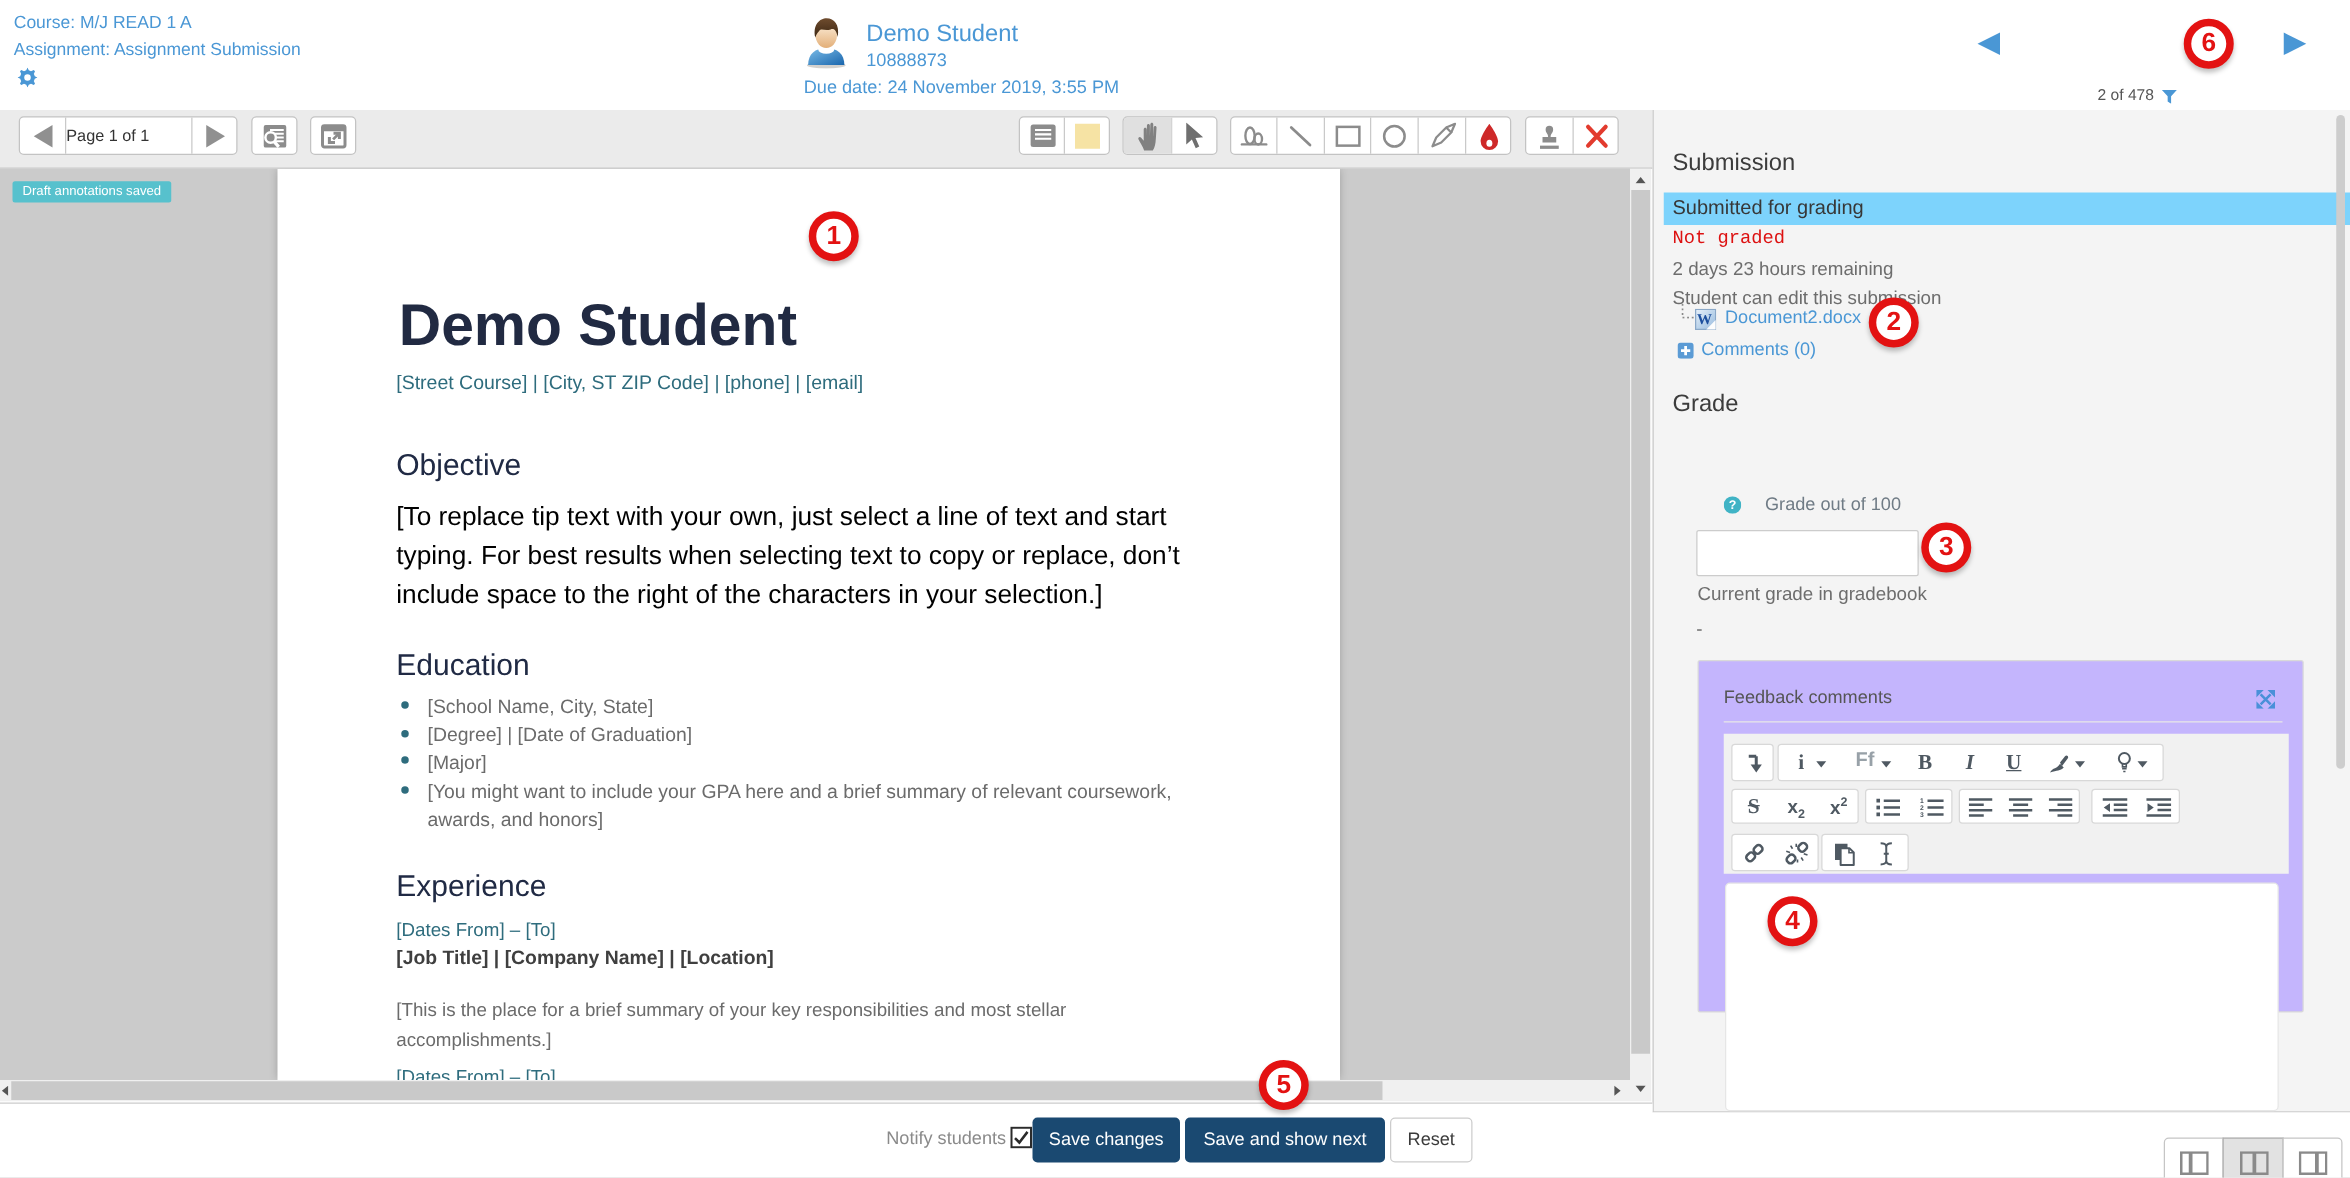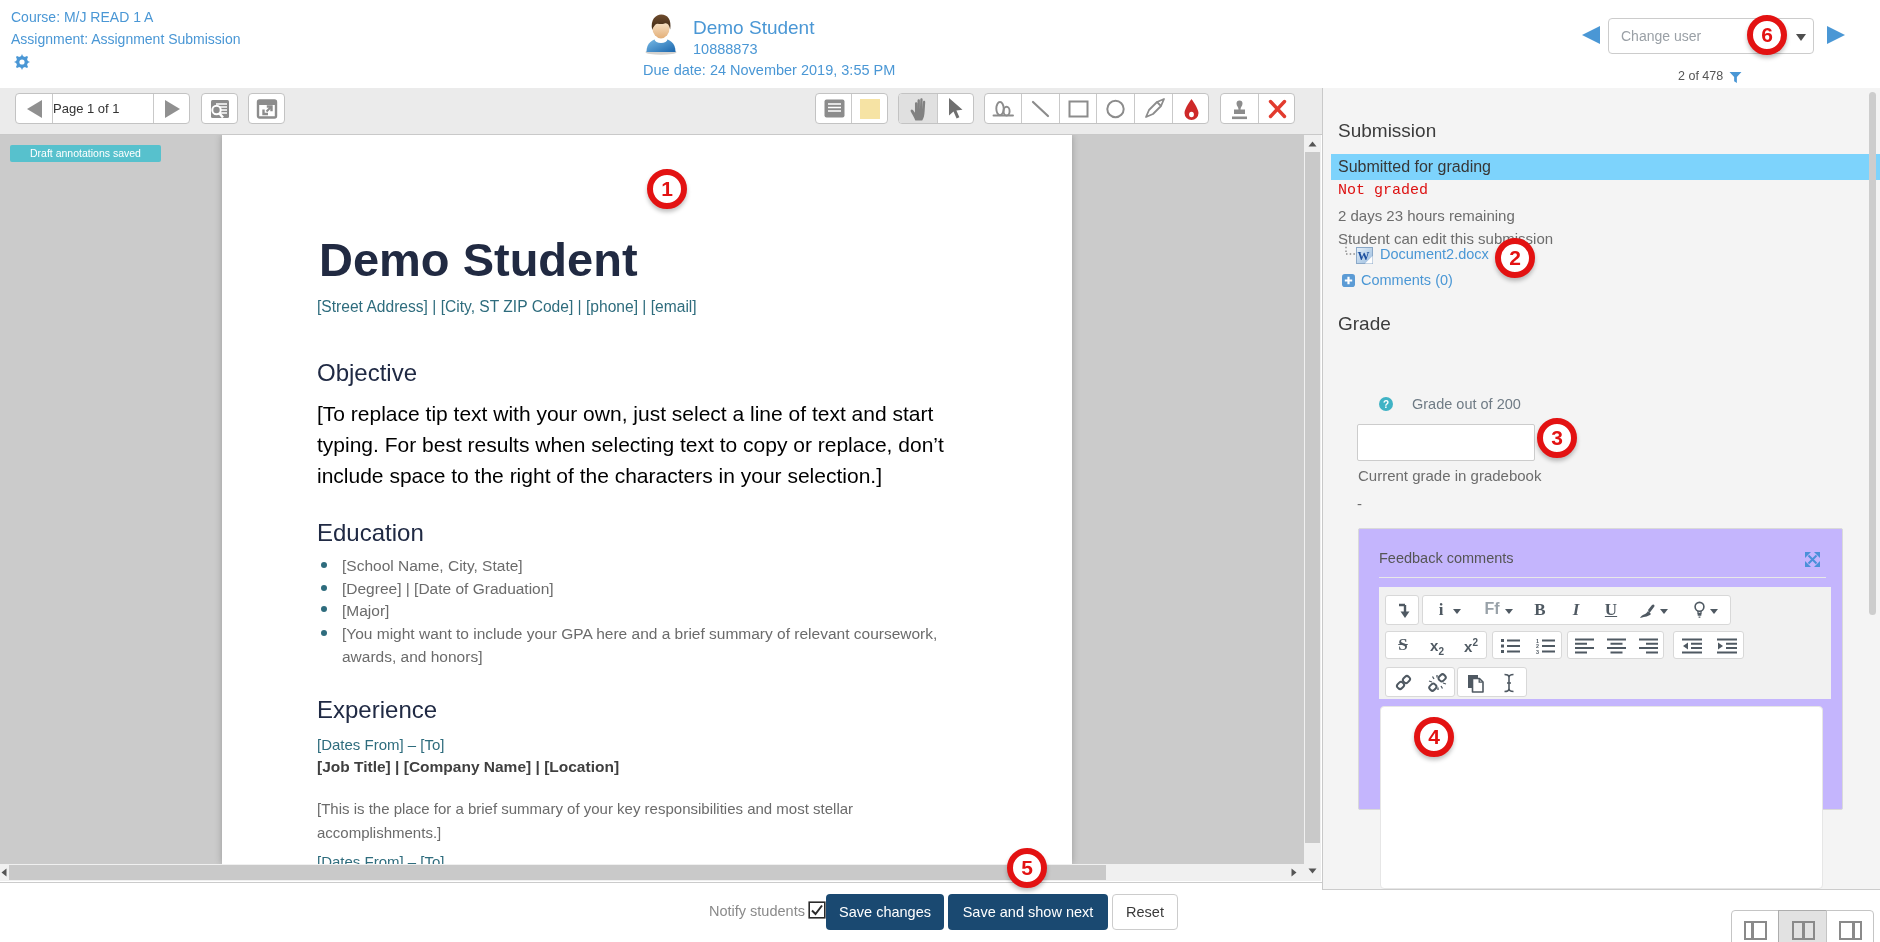--- a/index.html
+++ b/index.html
@@ -10,21 +10,21 @@
   
   #header { left:0; top:0; width:1880px; height:88px; background:#fff; }
   
   #toolbar { left:0; top:88px; width:1322px; height:47px; background:#ebebeb; border-bottom:1px solid #c9c9c9; }
   .tbtn { position:absolute; top:5px; height:31px; background:#fff; border:1px solid #c3c3c3; border-radius:4px; }
   .tcell { position:absolute; top:0; height:29px; border-right:1px solid #c9c9c9; }
   .tcell:last-child { border-right:none; }
   
   #docarea { left:0; top:135px; width:1304px; height:729px; background:#cbcbcb; overflow:hidden; }
   #page { position:absolute; left:222px; top:0; width:850px; height:729px; background:#fff; box-shadow:0 0 7px rgba(0,0,0,0.25); }
-  #badge { left:10px; top:10px; background:#57c1cd; color:#fff; font-size:10.5px; padding:2px 20px 3px; border-radius:2px; }
+  #badge { left:10px; top:10px; background:#57c1cd; color:#fff; font-size:10.5px; padding:2px 8px 3px; border-radius:2px; }
   
   .sbtrack { position:absolute; background:#f0f0f0; }
   .sbthumb { position:absolute; background:#c9c9c9; }
   
   #panel { left:1322px; top:88px; width:558px; height:802px; background:#f4f4f4; border-left:1px solid #c9c9c9; border-bottom:1px solid #ccc; }
   
   #bottombar { left:0; top:882px; width:1322px; height:60px; background:#fff; border-top:1px solid #cbcbcb; }
   .navybtn { position:absolute; background:#1a4971; color:#fff; font-size:14.5px; text-align:center; line-height:36px; border-radius:4px; height:36px; }
   
   .bdot { display:inline-block; width:6px; height:6px; border-radius:50%; background:#2e6c7d; margin-left:-21px; margin-right:15px; vertical-align:3px; }
@@ -65,24 +65,20 @@
     <path d="M2.5,40 C2.5,31 8,26.5 17,26.5 C26,26.5 31.5,31 31.5,40 Z" fill="url(#avB)"></path>
     <ellipse cx="17" cy="27.6" rx="6.4" ry="3.4" fill="#fff"></ellipse>
     <ellipse cx="17" cy="16" rx="8.6" ry="10.4" fill="url(#avF)"></ellipse>
     <path d="M8.2,18 C6,7.5 12,2.5 17.2,2.5 C23.5,2.5 27.8,7.5 26.2,17.5 C25,12.5 23.5,10.5 20.5,11.5 C16.5,13 13,10.5 11.5,12.5 C10,14 9,15.5 8.2,18 Z" fill="url(#avH)"></path>
   </svg>
   <div class="abs blue" style="left:693px; top:17px; font-size:19px;">Demo Student</div>
   <div class="abs blue" style="left:693px; top:41px; font-size:14.5px;">10888873</div>
   <div class="abs blue" style="left:643px; top:62px; font-size:14.5px;">Due date: 24 November 2019, 3:55 PM</div>
 
   <div class="abs" style="left:1582px; top:26px; width:0; height:0; border-right:18px solid #4a97d5; border-top:9.5px solid transparent; border-bottom:9.5px solid transparent;"></div>
-  <div class="abs" style="left:1608px; top:18px; width:206px; height:36px; background:#fff; border:1px solid #ccc; border-radius:4px;">
-    <span class="abs" style="left:12px; top:9px; font-size:14px; color:#9aa0a6;">Change user</span>
-    <div class="abs" style="left:187px; top:15px; width:0; height:0; border-top:7.5px solid #4e4e4e; border-left:5.5px solid transparent; border-right:5.5px solid transparent;"></div>
-  </div>
   <div class="abs" style="left:1827px; top:26px; width:0; height:0; border-left:18px solid #4a97d5; border-top:9.5px solid transparent; border-bottom:9.5px solid transparent;"></div>
   <div class="abs" style="left:1678px; top:69px; font-size:12.5px; color:#555;">2 of 478</div>
   <svg class="abs" style="left:1729px; top:72px;" width="13" height="11" viewBox="0 0 13 12">
     <path fill="#4a97d5" d="M0,0 L13,0 L8,5.5 L8,12 L5,10 L5,5.5 Z"></path>
   </svg>
 </div>
 <div class="abs" id="toolbar">
 
   <div class="tbtn" style="left:15px; width:175px;">
     <div class="tcell" style="left:0; width:37px;">
@@ -185,21 +181,21 @@
     <div class="tcell" style="left:38px; width:37px; border-right:none;">
       <svg class="abs" style="left:8px; top:5px;" width="21" height="20" viewBox="0 0 21 20">
         <path d="M3.5 2.5 L17.5 17.5 M17.5 2.5 L3.5 17.5" stroke="#e23b2e" stroke-width="3.4" stroke-linecap="round"></path>
       </svg>
     </div>
   </div>
 </div>
 <div class="abs" id="docarea">
   <div id="page">
     <div class="abs" style="left:97px; top:97px; font-size:47px; font-weight:bold; color:#212a42;">Demo Student</div>
-    <div class="abs" style="left:95px; top:163px; font-size:15.6px; color:#2e6c7d;">[Street Address] | [City, ST ZIP Code] | [phone] | [email]</div>
+    <div class="abs" style="left:95px; top:163px; font-size:15.6px; color:#2e6c7d;">[Street Course] | [City, ST ZIP Code] | [phone] | [email]</div>
     <div class="abs" style="left:95px; top:224px; font-size:24px; color:#202a44;">Objective</div>
     <div class="abs" style="left:95px; top:263px; font-size:21px; color:#000000; line-height:31px;">[To replace tip text with your own, just select a line of text and start<br>typing. For best results when selecting text to copy or replace, don’t<br>include space to the right of the characters in your selection.]</div>
     <div class="abs" style="left:95px; top:384px; font-size:24px; color:#202a44;">Education</div>
     <div class="abs" style="left:120px; top:420px; font-size:15.5px; color:#6b6b6b; line-height:22.7px;">
       <span class="bdot"></span>[School Name, City, State]<br>
       <span class="bdot"></span>[Degree] | [Date of Graduation]<br>
       <span class="bdot" style="margin-bottom:1px;"></span>[Major]<br>
       <span class="bdot"></span>[You might want to include your GPA here and a brief summary of relevant coursework,<br><span style="padding-left:0px;">awards, and honors]</span>
     </div>
     <div class="abs" style="left:95px; top:561px; font-size:24px; color:#202a44;">Experience</div>
@@ -259,21 +255,21 @@
     <rect x="0" y="0" width="13" height="13" rx="2.8" fill="#5b9bd5"></rect>
     <path d="M6.5 2.8 V10.2 M2.8 6.5 H10.2" stroke="#fff" stroke-width="2.2"></path>
   </svg>
   <div class="abs" style="left:38px; top:184px; font-size:14.5px; color:#4a97d5;">Comments (0)</div>
   <div class="abs" style="left:15px; top:225px; font-size:19px; color:#3c3c3c;">Grade</div>
 
   <svg class="abs" style="left:56px; top:309px;" width="14" height="14" viewBox="0 0 14 14">
     <circle cx="7" cy="7" r="7" fill="#40b3c5"></circle>
     <text x="7" y="10.6" font-size="10" font-weight="bold" fill="#fff" text-anchor="middle" font-family="Liberation Sans, sans-serif">?</text>
   </svg>
-  <div class="abs" style="left:89px; top:308px; font-size:14.5px; color:#6f7b85;">Grade out of 200</div>
+  <div class="abs" style="left:89px; top:308px; font-size:14.5px; color:#6f7b85;">Grade out of 100</div>
   <div class="abs" style="left:34px; top:336px; width:178px; height:37px; background:#fff; border:1px solid #ccc; border-radius:2px;"></div>
   <div class="abs" style="left:35px; top:379px; font-size:15px; color:#6d6d6d;">Current grade in gradebook</div>
   <div class="abs" style="left:34px; top:407px; font-size:15px; color:#6d6d6d;">-</div>
 
   <div class="abs" style="left:35px; top:440px; width:485px; height:282px; background:#c4b5fd; border:1px solid #d9d9d9; border-radius:2px;">
     <div class="abs" style="left:20px; top:21px; font-size:14.5px; color:#555;">Feedback comments</div>
     <svg class="abs" style="left:446px; top:23px;" width="15" height="15" viewBox="0 0 15 15">
       <g fill="#4a90d9">
         <polygon points="0,0 6,0 0,6"></polygon>
           <polygon points="15,0 15,6 9,0"></polygon>

